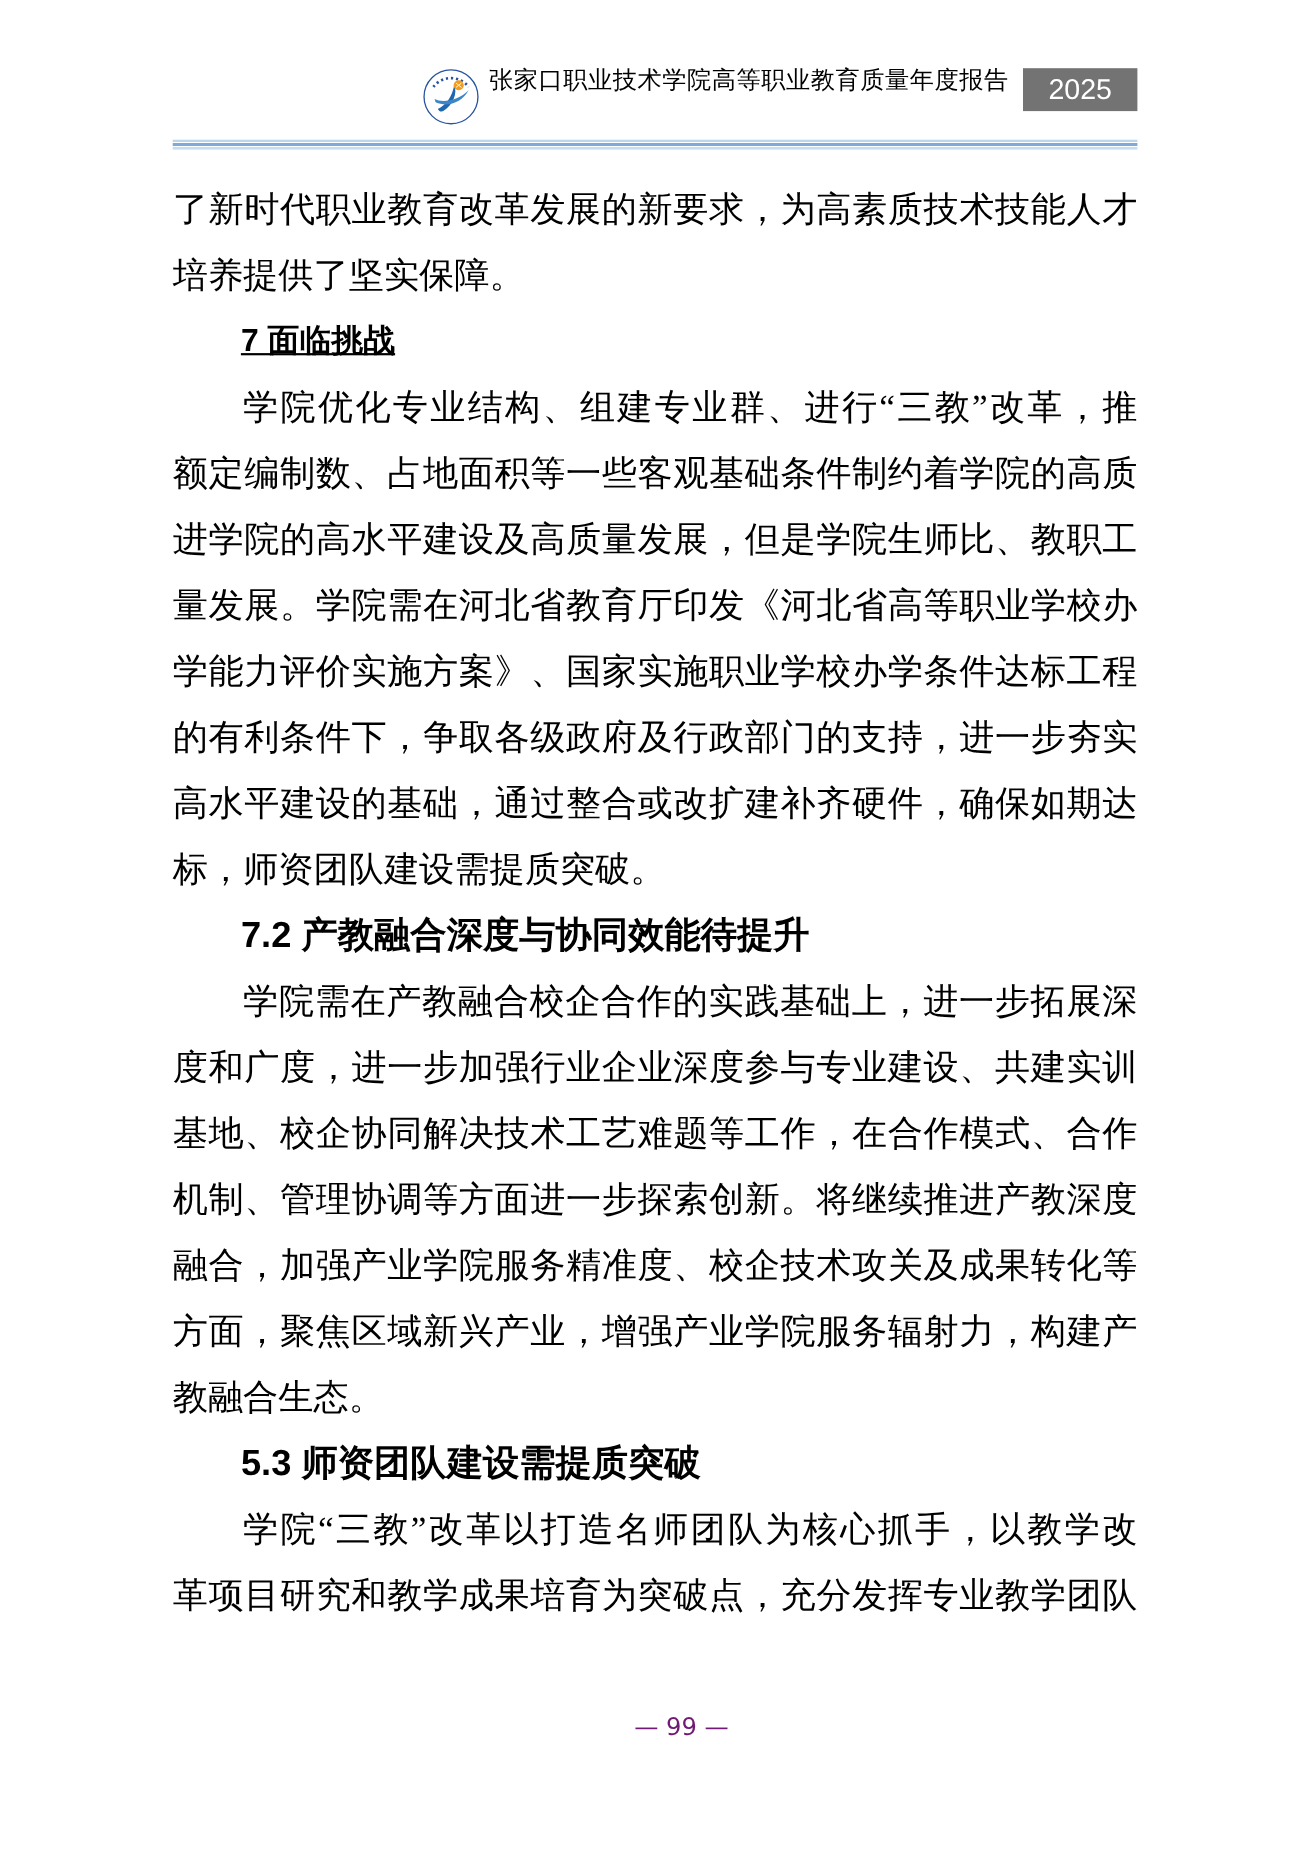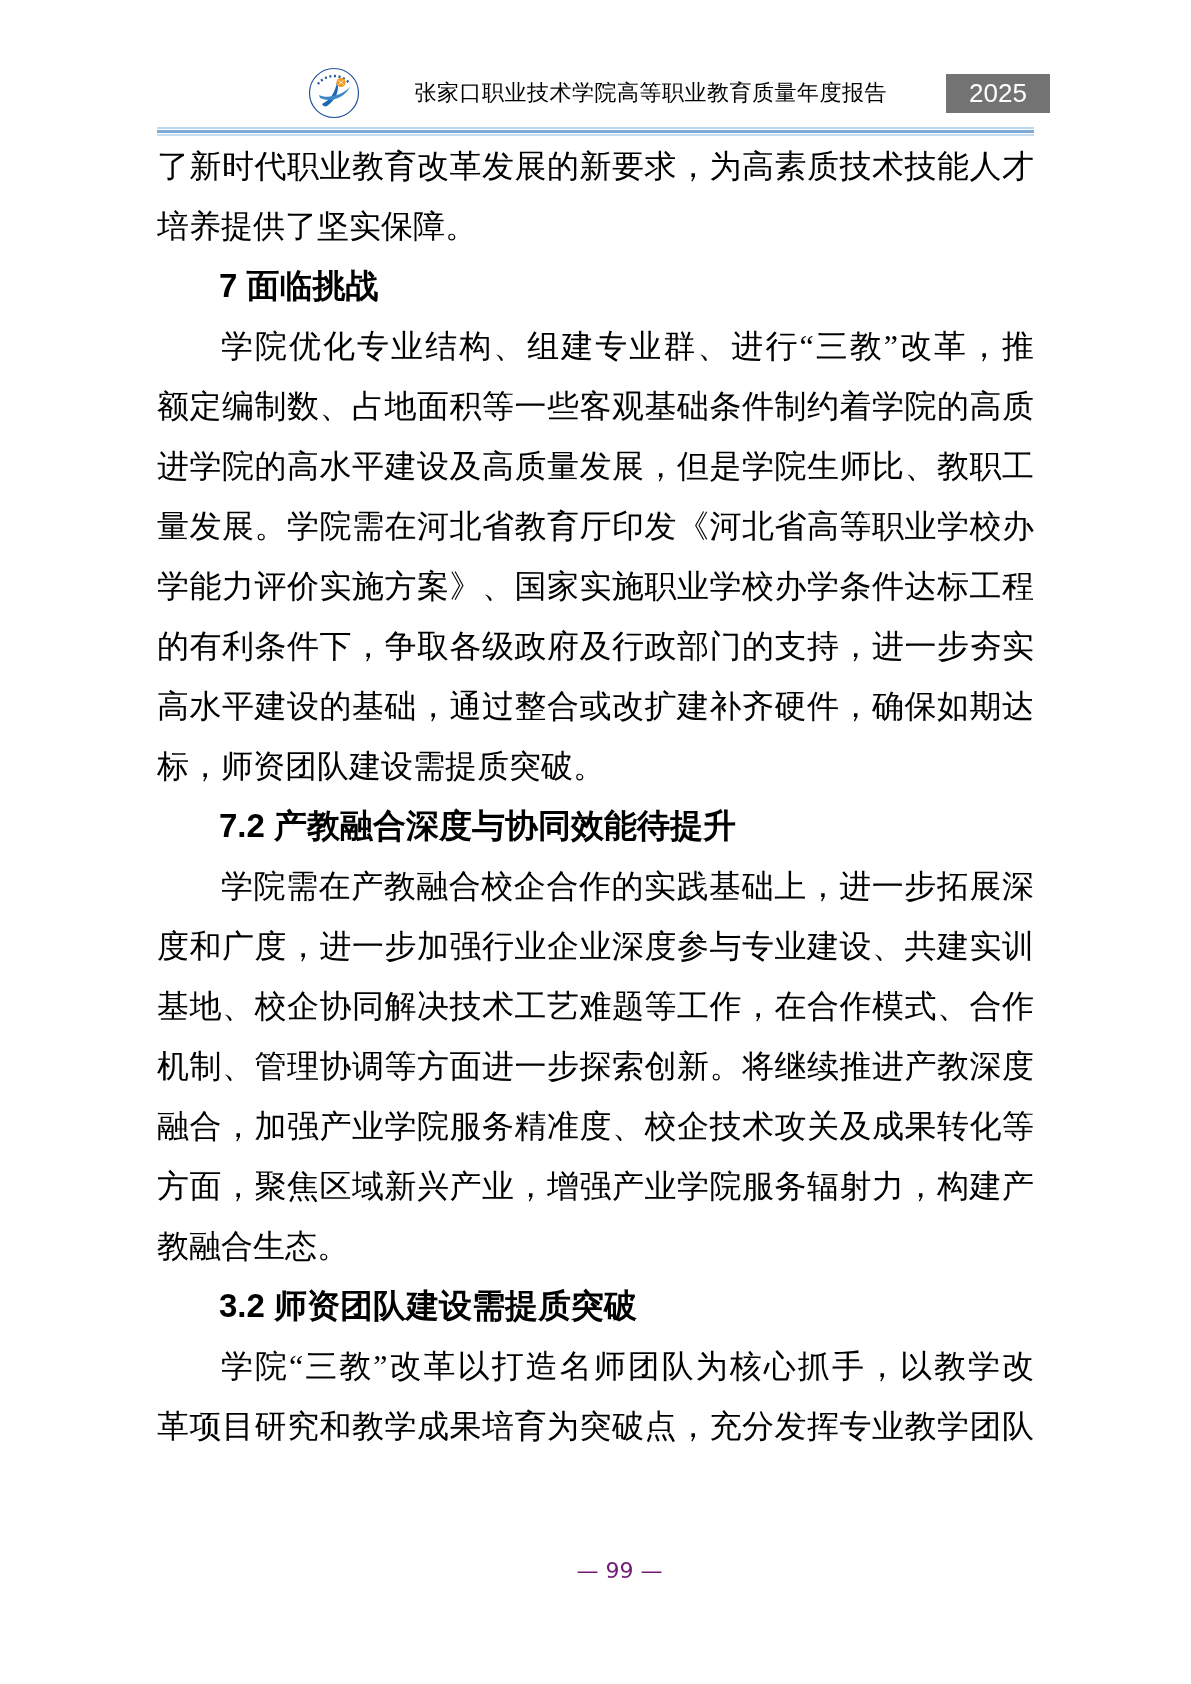--- a/index.html
+++ b/index.html
@@ -7,54 +7,54 @@
     position:relative;
     width:1191px;height:1684px;
     background:#ffffff;
     margin:0 auto;
     font-family:"Liberation Serif","DejaVu Serif",serif;
     color:#000;
     overflow:hidden;
   }
   
   .hdr{
-    position:absolute;left:173px;top:62px;width:877px;height:62px;
-    display:flex;align-items:center;justify-content:flex-end;gap:46px;
+    position:absolute;left:157px;top:62px;width:877px;height:62px;
+    display:flex;justify-content:flex-end;
   }
   .logo{width:52px;height:52px;margin-right:9px;flex:0 0 auto;}
   .hdr-title{
     font-size:22px;line-height:1;white-space:nowrap;
     letter-spacing:0.5px;
     font-family:"Liberation Serif","DejaVu Serif",serif;
   }
   .badge{
     margin-left:13px;width:104px;height:39px;
     display:flex;align-items:center;justify-content:center;
     color:#fff;font-size:26px;
     font-family:"Liberation Sans","DejaVu Sans",sans-serif;
   }
   .rule{
     position:absolute;left:157px;top:127px;width:877px;height:9px;
   }
   
-  .content{position:absolute;left:157px;top:136px;width:877px;}
+  .content{position:absolute;left:157px;top:160px;width:877px;}
   .ln{
     height:60px;line-height:60px;font-size:32px;
     text-align:justify;text-align-last:justify;
   }
   .ln-end{text-align:left;text-align-last:left;}
   .ind{text-indent:64px;}
   .h1,.h2{
     height:60px;line-height:60px;
     font-family:"Liberation Sans","DejaVu Sans",sans-serif;
     font-weight:bold;
     text-align:left;text-align-last:left;
     padding-left:62px;
   }
-  .h1{font-size:33px;}
+  .h1{font-size:29px;text-decoration:underline;}
   .h2{font-size:33px;}
   
   .footer{
     position:absolute;left:0;top:1558px;width:1191px;
     text-align:center;font-size:22px;color:#701a75;
     font-family:"DejaVu Sans","Liberation Sans",sans-serif;
     padding-left:24px;
   }
 </style>
 </head>
@@ -89,21 +89,21 @@
     <div class="ln">高水平建设的基础，通过整合或改扩建补齐硬件，确保如期达</div>
     <div class="ln ln-end">标，师资团队建设需提质突破。</div>
     <div class="h2">7.2 产教融合深度与协同效能待提升</div>
     <div class="ln ind">学院需在产教融合校企合作的实践基础上，进一步拓展深</div>
     <div class="ln">度和广度，进一步加强行业企业深度参与专业建设、共建实训</div>
     <div class="ln">基地、校企协同解决技术工艺难题等工作，在合作模式、合作</div>
     <div class="ln">机制、管理协调等方面进一步探索创新。将继续推进产教深度</div>
     <div class="ln">融合，加强产业学院服务精准度、校企技术攻关及成果转化等</div>
     <div class="ln">方面，聚焦区域新兴产业，增强产业学院服务辐射力，构建产</div>
     <div class="ln ln-end">教融合生态。</div>
-    <div class="h2">3.2 师资团队建设需提质突破</div>
+    <div class="h2">5.3 师资团队建设需提质突破</div>
     <div class="ln ind">学院“三教”改革以打造名师团队为核心抓手，以教学改</div>
     <div class="ln">革项目研究和教学成果培育为突破点，充分发挥专业教学团队</div>
   </div>
 
   <div class="footer">
     <span>— 99 —</span>
   </div>
 
 </div>
 

